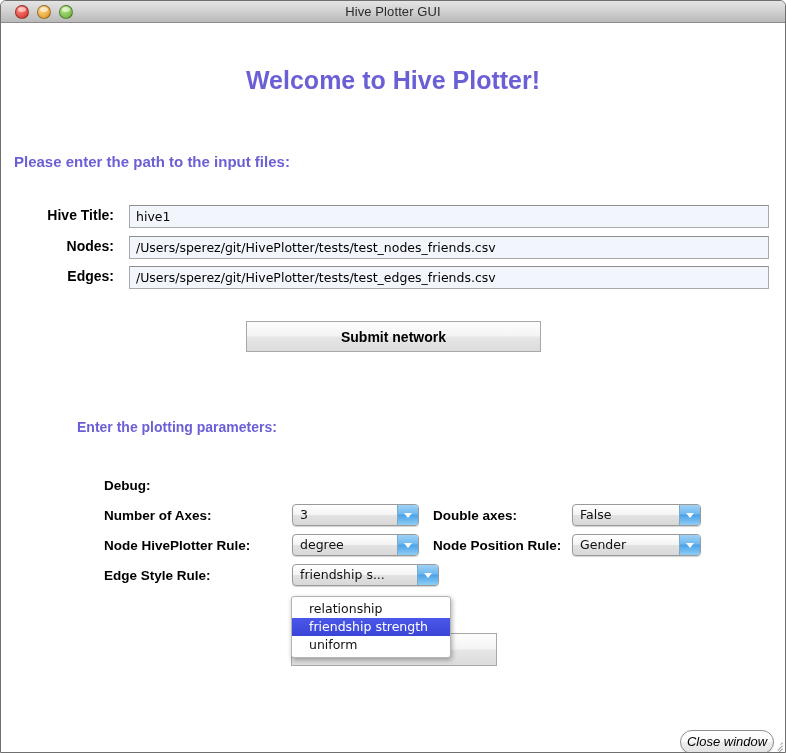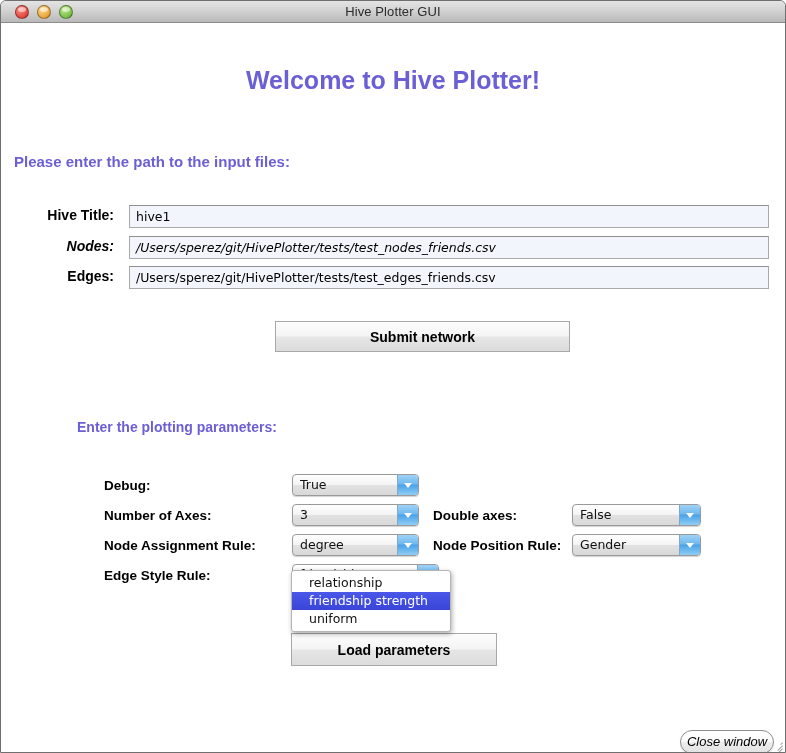--- a/index.html
+++ b/index.html
@@ -155,21 +155,21 @@
     position: absolute;
     font-size: 13.5px;
     color: #000;
     font-weight: bold;
     white-space: nowrap;
   }
 
   
   #menu {
     position: absolute;
-    left: 290px; top: 547px;
+    left: 290px; top: 573px;
     width: 160px;
     background: #ffffff;
     border: 1px solid #b5b5b5;
     border-radius: 3px;
     box-shadow: 1px 2px 5px rgba(0,0,0,0.33);
     padding: 3px 0;
     z-index: 40;
   }
   #menu .mitem {
     height: 18px;
@@ -228,46 +228,42 @@
 
   <div id="content">
 
     <div class="heading-main">Welcome to Hive Plotter!</div>
     <div class="heading-sub1">Please enter the path to the input files:</div>
 
     <div class="field-row" style="top:182px;">
       <div class="flabel">Hive Title:</div>
       <div class="finput">hive1</div>
     </div>
-    <div class="field-row" style="top:213px;font-style:italic;">
+    <div class="field-row" style="top:213px;">
       <div class="flabel">Nodes:</div>
       <div class="finput">/Users/sperez/git/HivePlotter/tests/test_nodes_friends.csv</div>
     </div>
     <div class="field-row" style="top:243px;">
       <div class="flabel">Edges:</div>
       <div class="finput">/Users/sperez/git/HivePlotter/tests/test_edges_friends.csv</div>
     </div>
 
-    <div class="btn-rect" style="left:245px; top:298px; width:295px; height:31px;margin-left:29px;">Submit network</div>
+    <div class="btn-rect" style="left:245px; top:298px; width:295px; height:31px;">Submit network</div>
 
     <div class="heading-sub2">Enter the plotting parameters:</div>
 
     <div class="param-label" style="left:103px; top:455px;">Debug:</div>
-    <div class="combo" style="left:291px; top:451px; width:127px;">
-      <div class="ctext">True</div>
-      <div class="carrow"></div>
-    </div>
 
     <div class="param-label" style="left:103px; top:485px;">Number of Axes:</div>
     <div class="combo" style="left:291px; top:481px; width:127px;">
       <div class="ctext">3</div>
       <div class="carrow"></div>
     </div>
 
-    <div class="param-label" style="left:103px; top:515px;">Node Assignment Rule:</div>
+    <div class="param-label" style="left:103px; top:515px;">Node HivePlotter Rule:</div>
     <div class="combo" style="left:291px; top:511px; width:127px;">
       <div class="ctext">degree</div>
       <div class="carrow"></div>
     </div>
 
     <div class="param-label" style="left:103px; top:545px;">Edge Style Rule:</div>
     <div class="combo" style="left:291px; top:541px; width:147px;">
       <div class="ctext">friendship s...</div>
       <div class="carrow"></div>
     </div>

